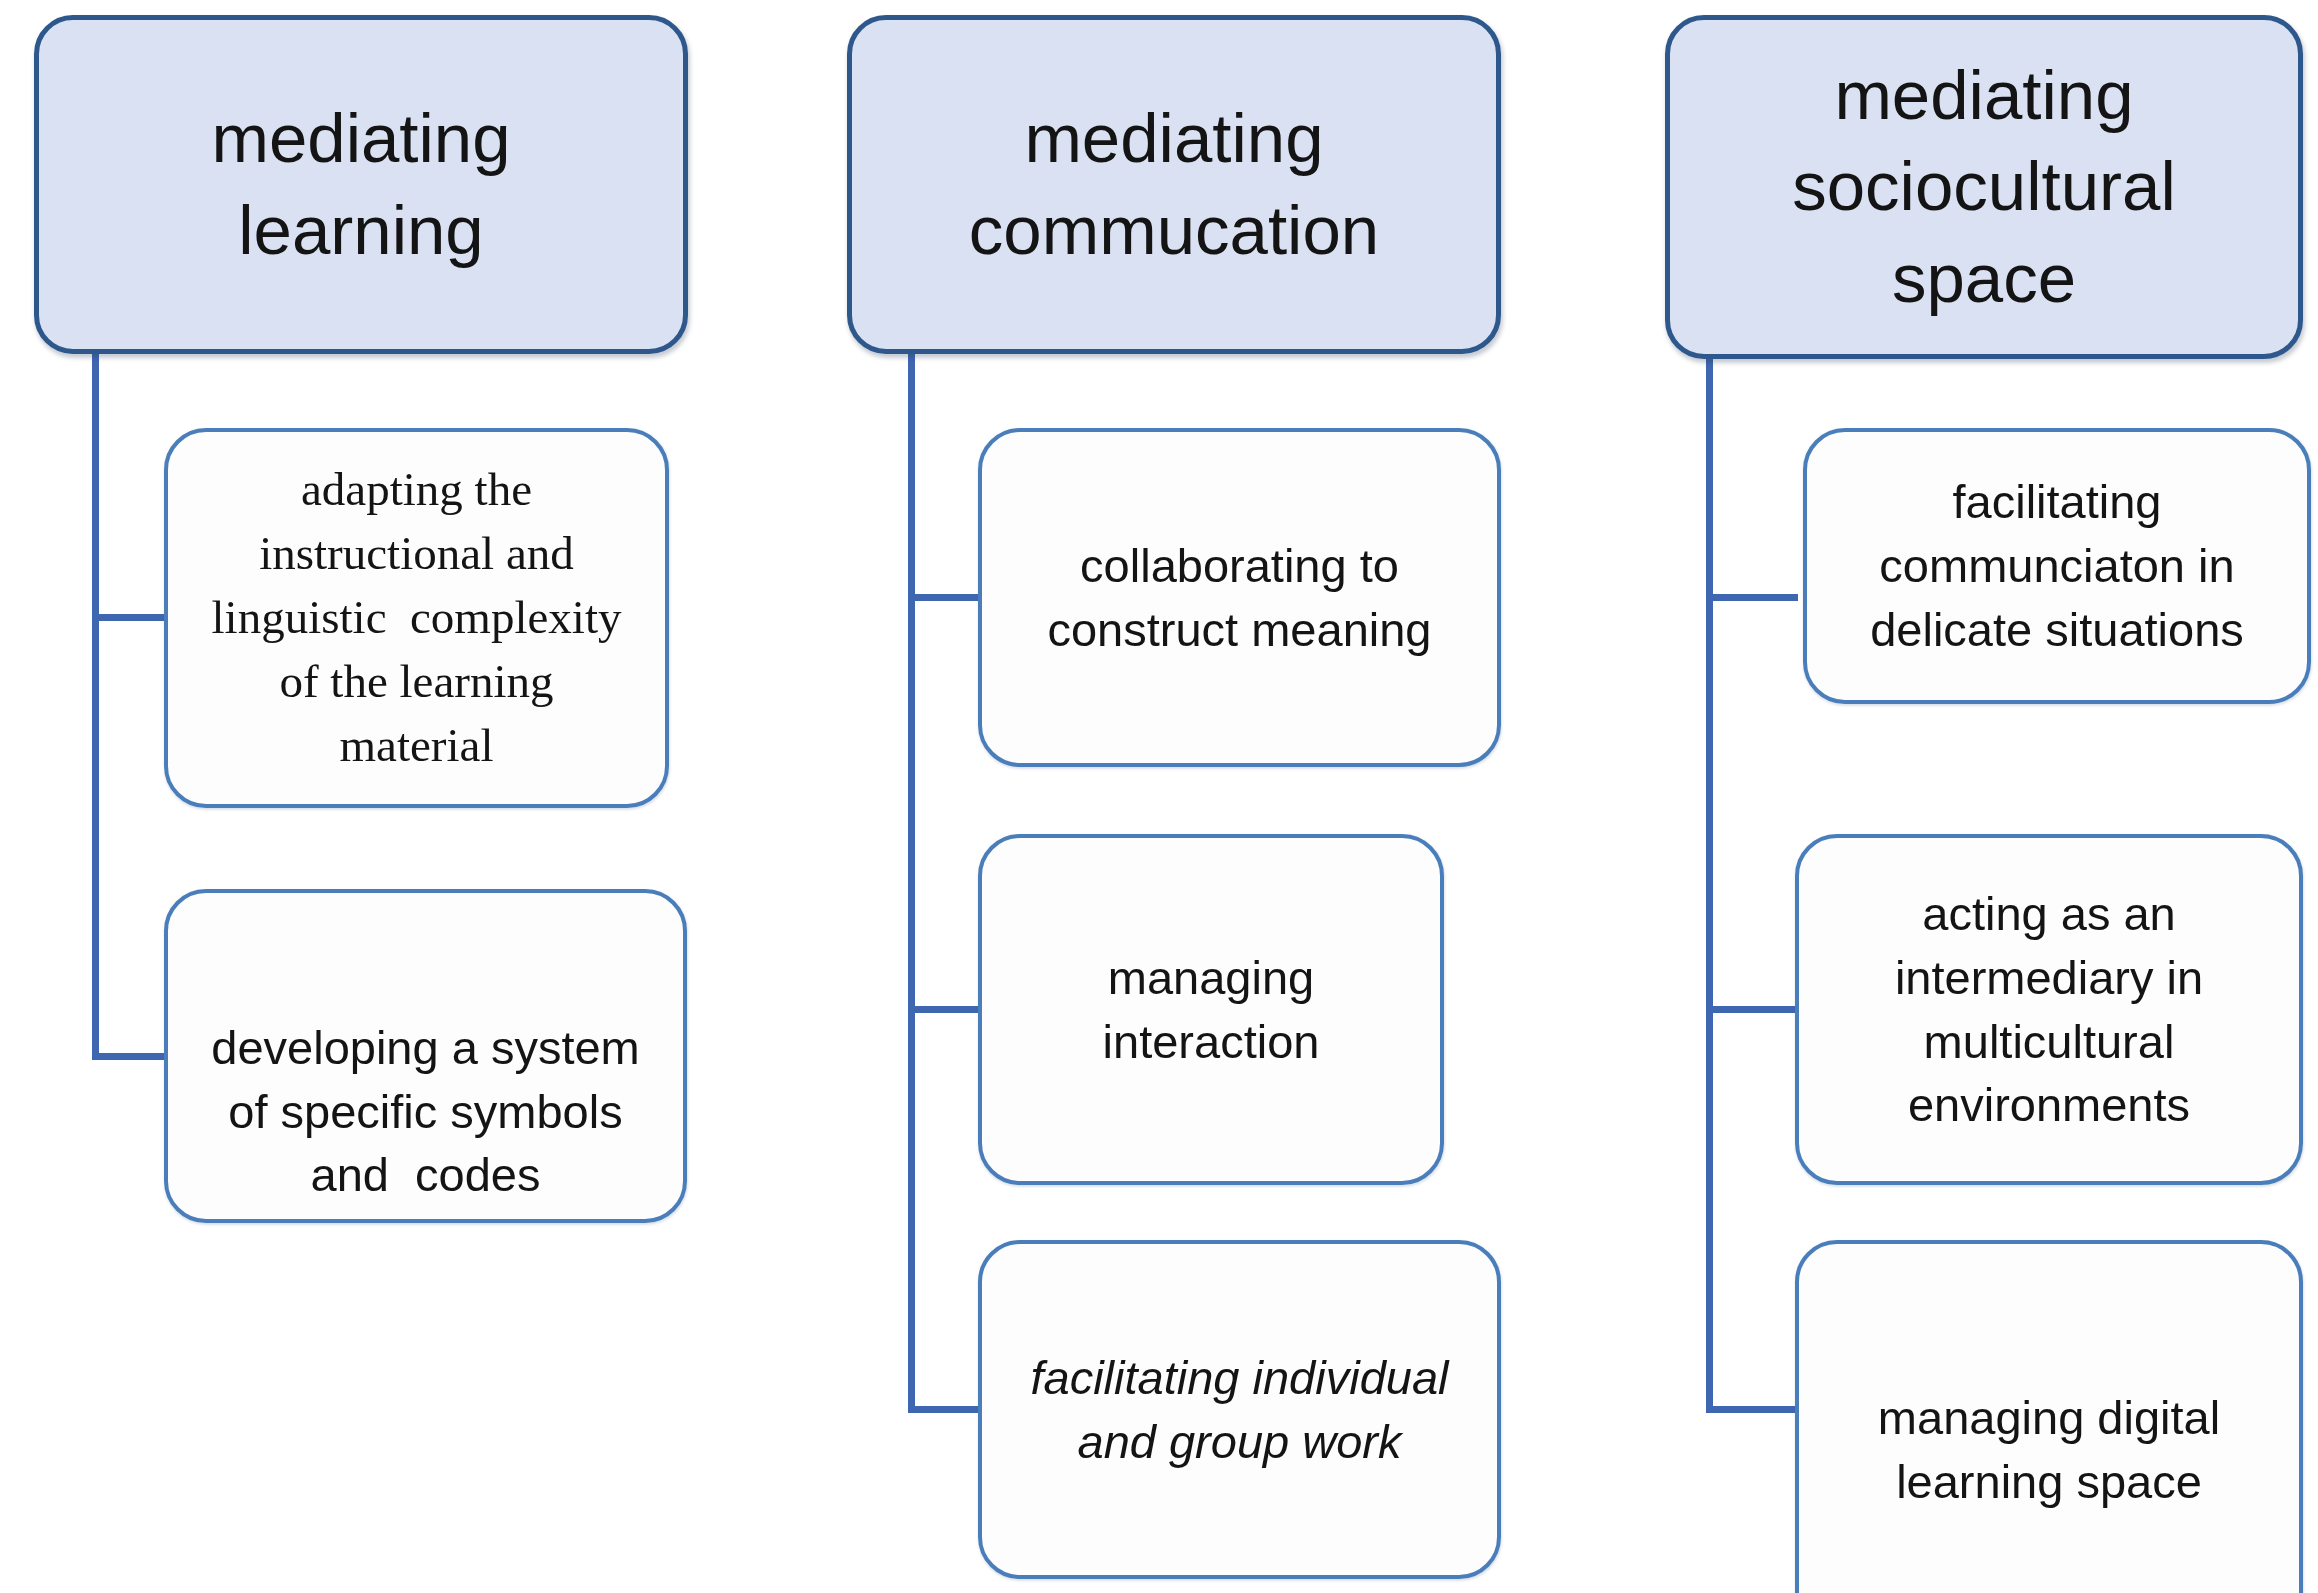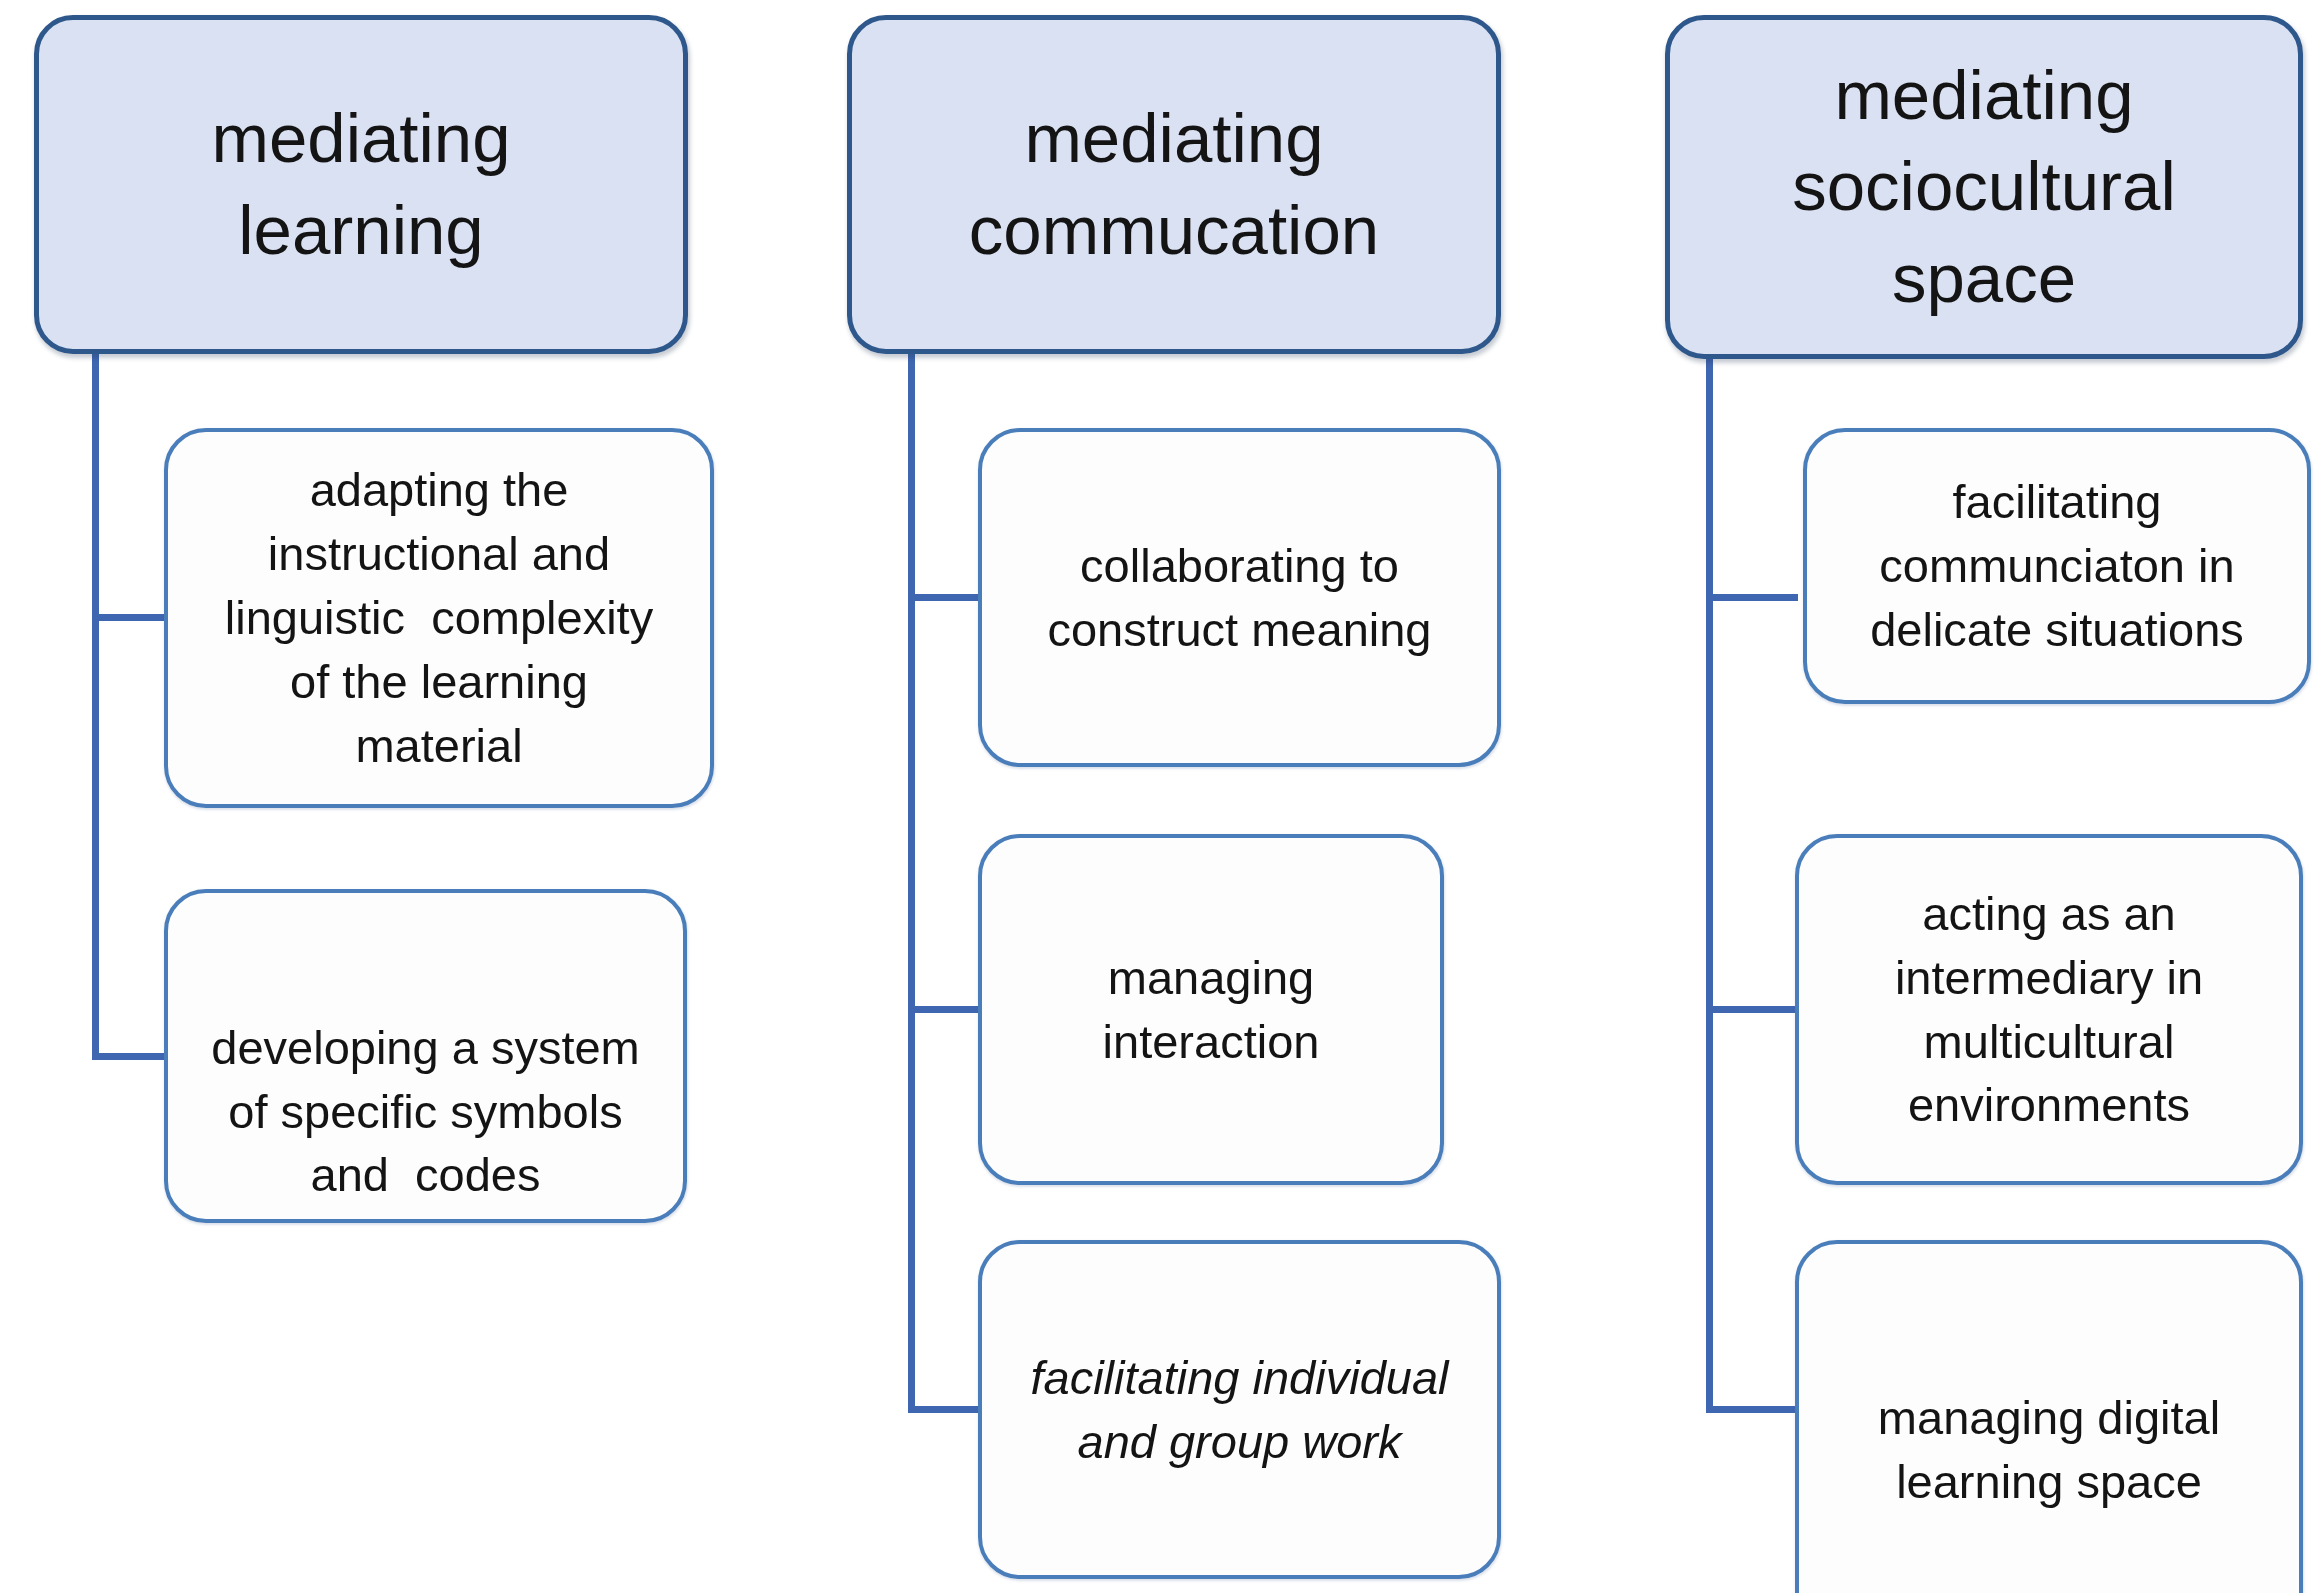--- a/index.html
+++ b/index.html
@@ -62,21 +62,21 @@
   <section>
     <div class="node header" style="left:34px; top:15px; width:654px; height:339px;">
       <span class="label">mediating
 learning</span>
     </div>
 
     <div class="vline" style="left:92px; top:351px; width:6.7px; height:709px;"></div>
     <div class="hline" style="left:92px; top:614px; width:75px; height:6.7px;"></div>
     <div class="hline" style="left:92px; top:1053px; width:75px; height:6.7px;"></div>
 
-    <div class="node child" style="left:164px; top:428px; width:550px; height:380px;">
+    <div class="node child" style="left:164px; top:428px; width:505px; height:380px;font-family:Liberation Serif, serif;">
       <span class="label">adapting the
 instructional and
 linguistic  complexity
 of the learning
 material</span>
     </div>
 
     <div class="node child" style="left:164px; top:889px; width:523px; height:334px;align-items:flex-end;">
       <span class="label">developing a system
 of specific symbols

